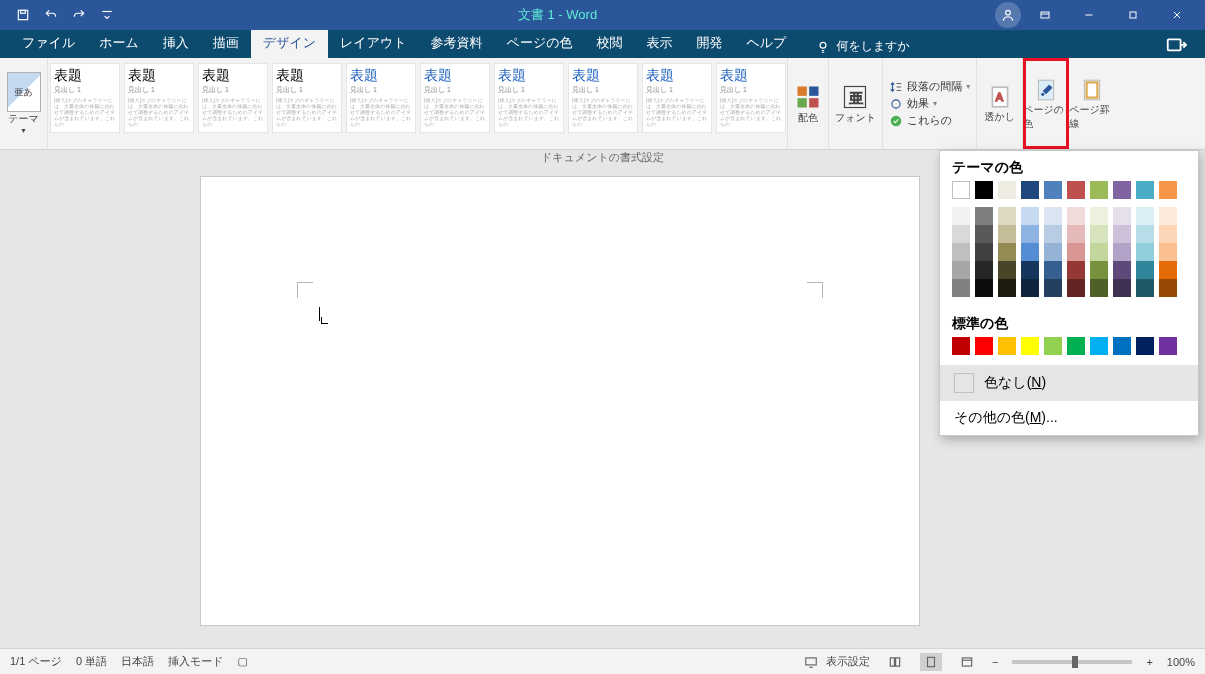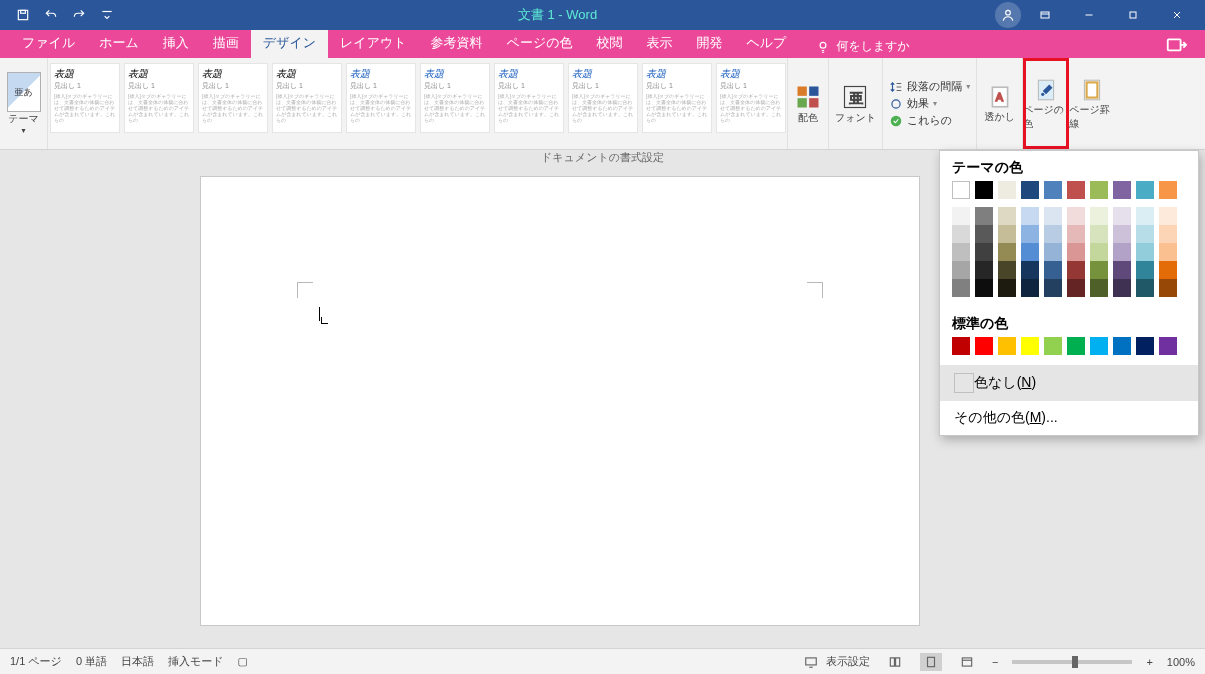--- a/index.html
+++ b/index.html
@@ -10,35 +10,35 @@
 .qat { display:flex; gap:2px; padding-left:10px; }
 .qat-btn { width:26px; height:24px; display:flex; align-items:center; justify-content:center; color:#fff; }
 .qat-btn svg { width:14px; height:14px; }
 .title-center { flex:1; text-align:center; font-size:13px; }
 .title-right { display:flex; align-items:center; gap:4px; padding-right:8px; }
 .win-btn { width:40px; height:28px; display:flex; align-items:center; justify-content:center; color:#fff; }
 .win-btn svg { width:12px; height:12px; }
 .user-btn { width:26px; height:26px; border-radius:50%; background:rgba(255,255,255,.2); display:flex; align-items:center; justify-content:center; }
 
 
-.tabs { background:#ec4899; height:28px; display:flex; align-items:flex-end; padding-left:10px; }
+.tabs { background:#0c4a6e; height:28px; display:flex; align-items:flex-end; padding-left:10px; }
 .tab { color:#fff; font-size:13px; padding:4px 12px 6px; cursor:pointer; }
 .tab.active { background:#f3f3f3; color:#2b579a; }
 .tell-me { display:flex; align-items:center; gap:6px; color:#fff; font-size:12px; margin-left:8px; padding:3px 10px; }
 .bulb { width:14px; height:14px; }
 .share-icon { margin-left:auto; margin-right:18px; color:#fff; width:22px; height:22px; align-self:center; }
 
 
 .ribbon { background:#f3f3f3; height:92px; display:flex; border-bottom:1px solid #d4d4d4; }
 .theme-group { width:48px; display:flex; flex-direction:column; align-items:center; justify-content:center; font-size:10px; color:#444; border-right:1px solid #e1e1e1; padding:4px 2px; }
 .theme-swatch { width:34px; height:40px; border:1px solid #b0b0b0; background:linear-gradient(135deg,#c5d9f1 50%,#fff 50%); font-size:9px; display:flex; align-items:center; justify-content:center; color:#333; }
 
 .styles-area { flex:0 0 740px; display:flex; overflow:hidden; border-right:1px solid #e1e1e1; }
 .style-card { min-width:70px; height:70px; margin:5px 2px; border:1px solid #e5e5e5; background:#fff; font-size:8px; color:#555; padding:3px; overflow:hidden; }
-.style-card .h{ font-size:10px; color:#000;font-style:italic; }
+.style-card .h{ font-size:14px; color:#000; }
 .style-card.a .h{ color:#1a5fbf; }
 .style-card .s{ font-size:7px; color:#888; }
 
 .small-group { display:flex; flex-direction:column; align-items:center; justify-content:center; font-size:10px; color:#444; padding:4px 6px; border-right:1px solid #e1e1e1; }
 .sg-icon { width:28px; height:28px; display:flex; align-items:center; justify-content:center; }
 .pair-col { display:flex; flex-direction:column; justify-content:center; gap:2px; font-size:11px; color:#333; padding:0 6px; }
 .pair-row { display:flex; align-items:center; gap:4px; }
 .pair-row svg{width:14px;height:14px;}
 
 .rg-right { display:flex; }
@@ -73,21 +73,21 @@
 .dd-check { width:16px; height:16px; border:1px solid #b0b0b0; }
 .dd-head { font-size:14px; font-weight:600; padding:8px 12px 4px; }
 .swatch-grid { padding:0 12px 10px; }
 .swatch-line { display:flex; gap:5px; }
 .sw { width:18px; height:18px; }
 .sw.outlined{border:1px solid #c0c0c0;}
 .shade-table { display:flex; gap:5px; margin-top:8px; }
 .shade-col { display:flex; flex-direction:column; }
 .shade-col .sw{height:18px;}
 .dd-item { padding:8px 14px; font-size:14px; }
-.dd-item.nocolor { background:#e5e5e5; display:flex; align-items:center; }
+.dd-item.nocolor { background:#e5e5e5; display:flex; align-items:center; gap:10px;}
 .dd-item.nocolor .sw{width:20px;height:20px;}
 .dd-item.hl { outline:3px solid #e81123; outline-offset:-3px; }
 .u{text-decoration:underline;}
 </style>
 </head>
 <body>
 
 <div class="titlebar">
   <div class="qat">
     <div class="qat-btn">

